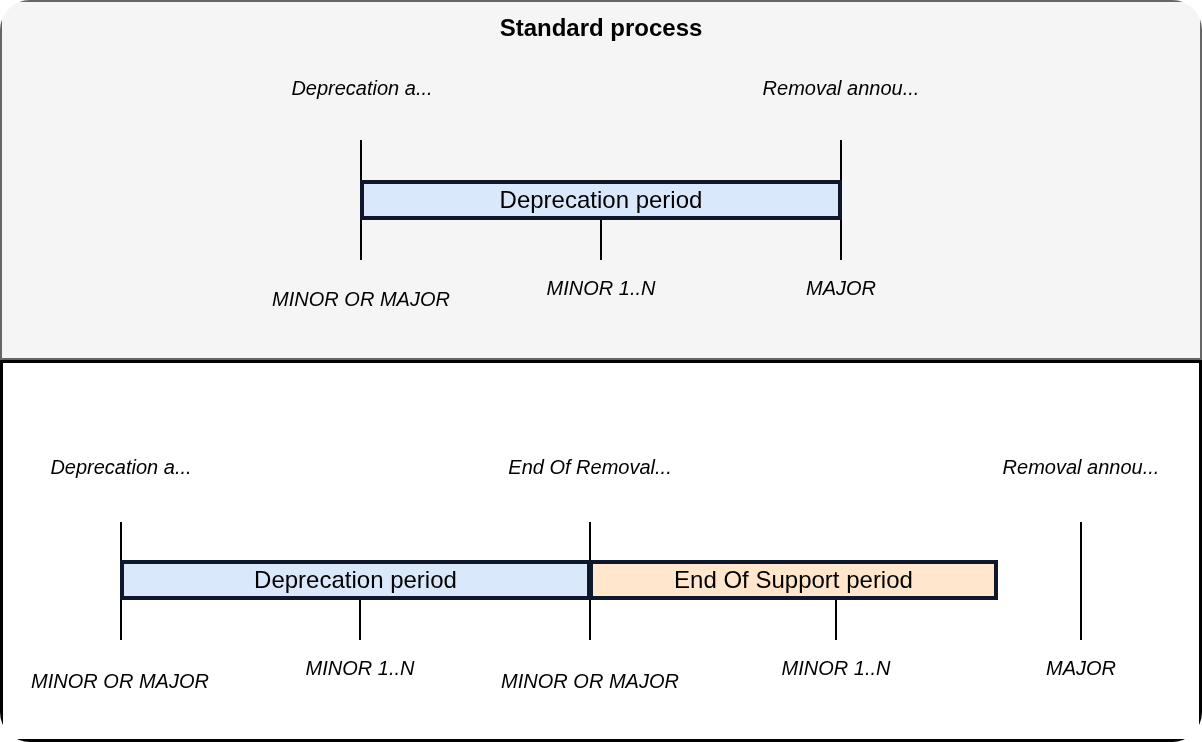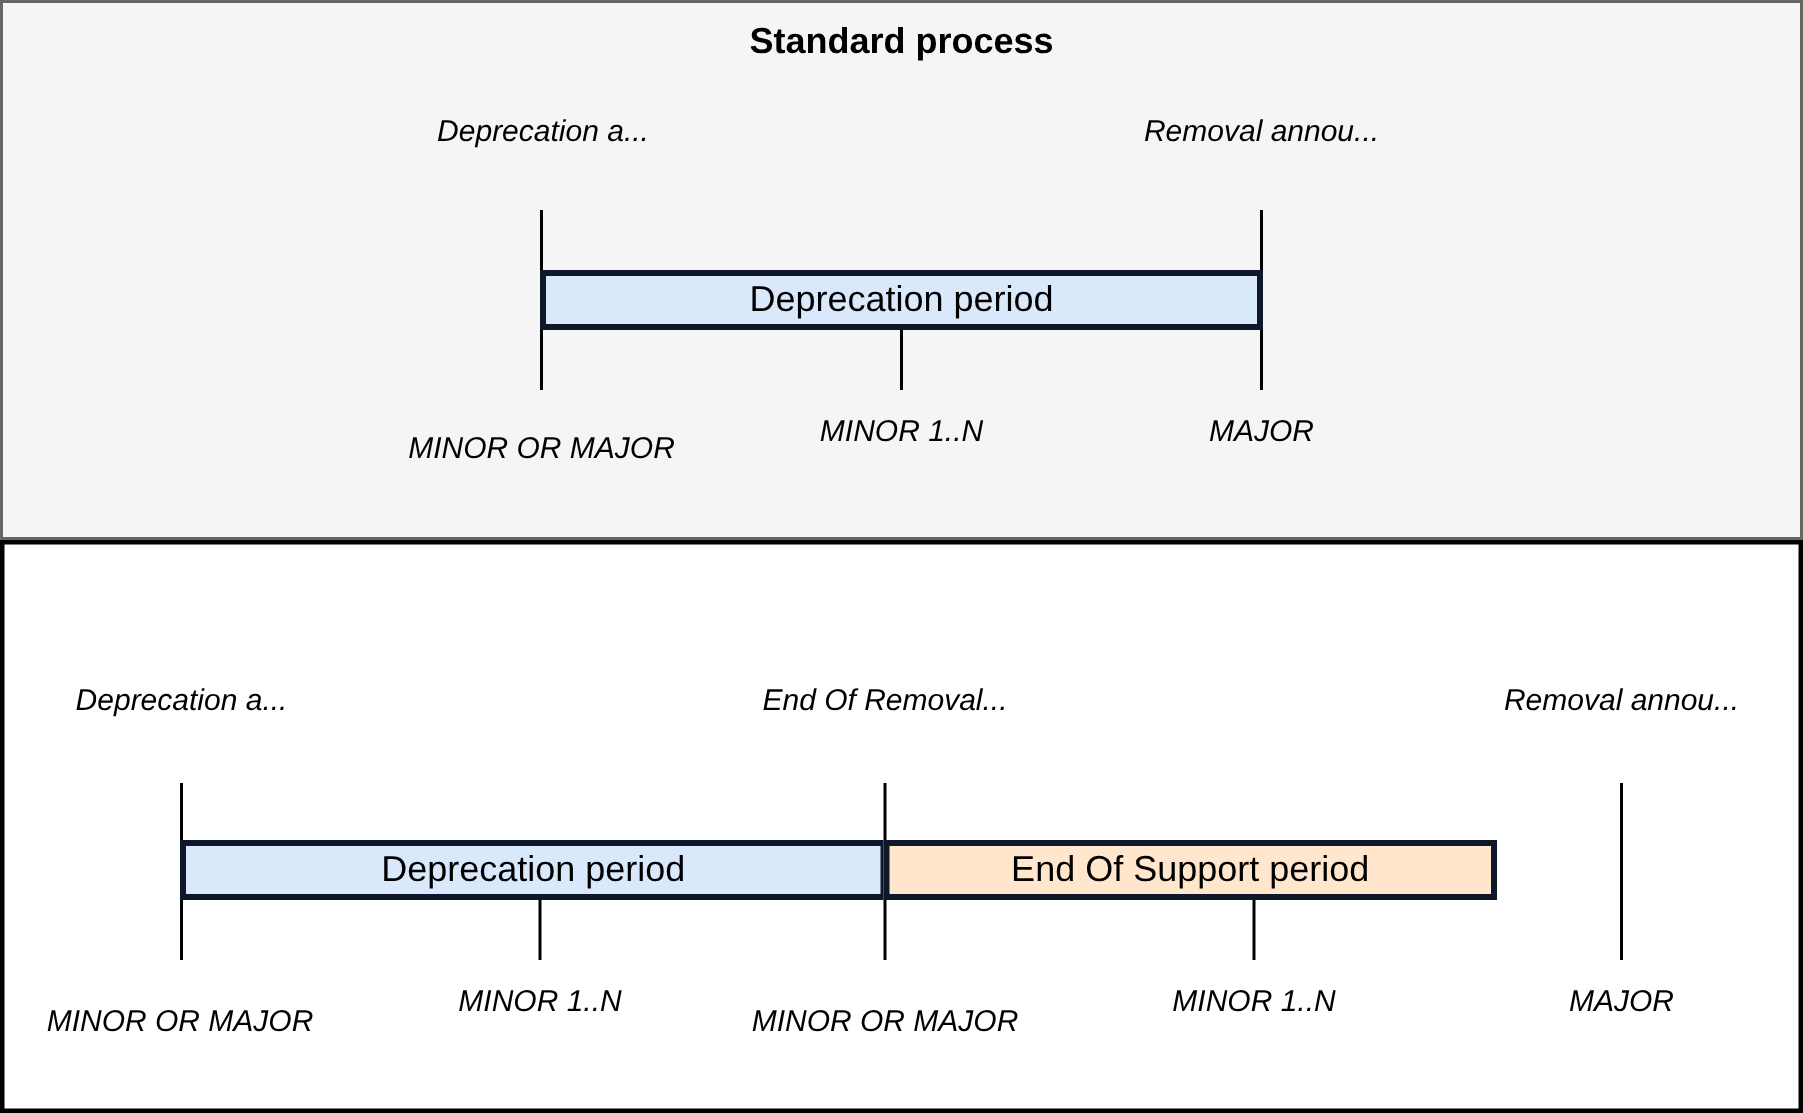--- a/index.html
+++ b/index.html
@@ -1,19 +1,19 @@
 <!DOCTYPE html>
 <html><head>
 <meta charset="utf-8">
 <style>
   html,body{margin:0;padding:0;background:#ffffff;}
   .page{
     position:relative;width:1202px;height:742px;overflow:hidden;
     font-family:"Liberation Sans","DejaVu Sans",sans-serif;
-    color:#000000;background:#ffffff;
+    color:#000000;background:#ffffff;border-radius:30px;
   }
   .panel{position:absolute;left:0;width:1202px;box-sizing:border-box;}
   .panel-top{top:0;height:360px;background:#f5f5f5;border:2px solid #666666;}
   .panel-bottom{top:360px;height:382px;background:#ffffff;border:3px solid #000000;}
   .title{
     position:absolute;transform:translateX(-50%);white-space:nowrap;
     font-size:24px;line-height:28px;font-weight:bold;
   }
   .lbl{
     position:absolute;transform:translateX(-50%);white-space:nowrap;

